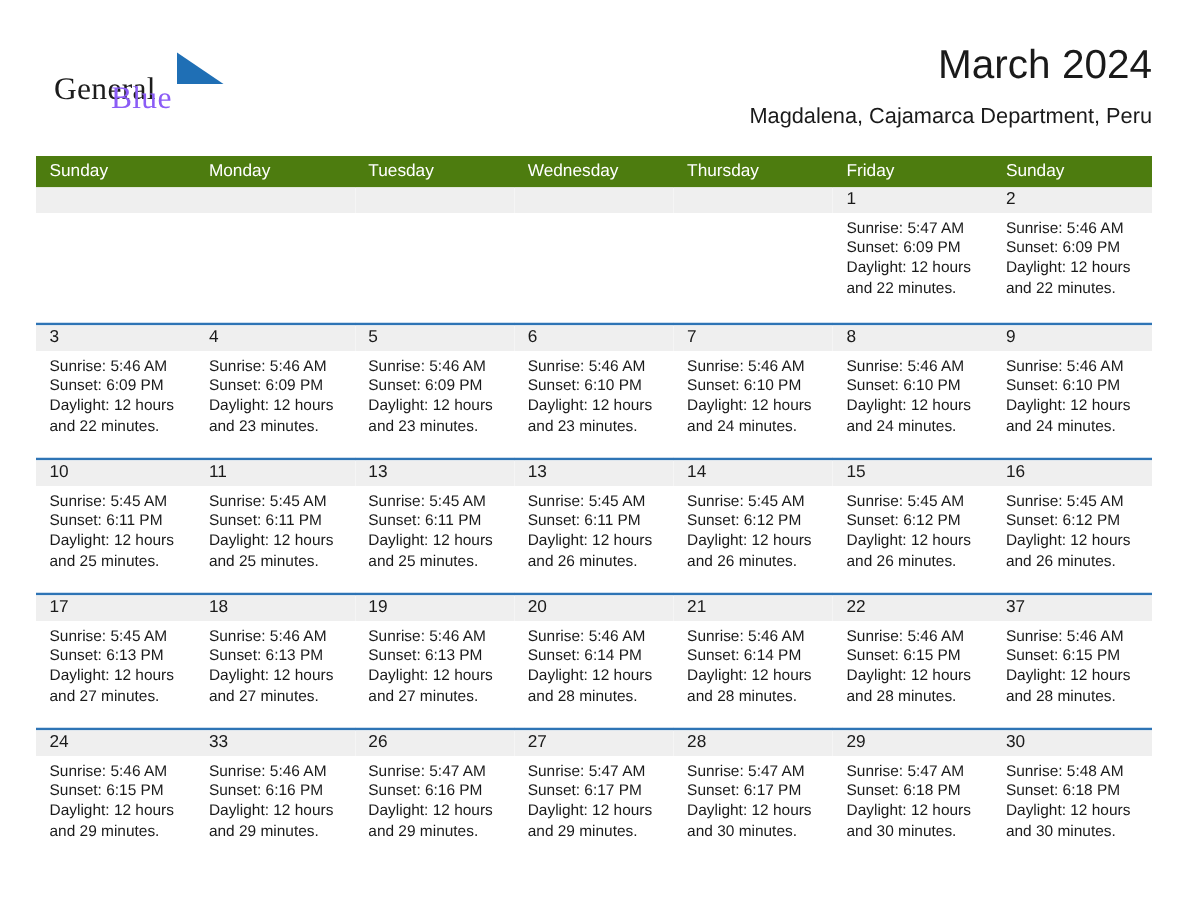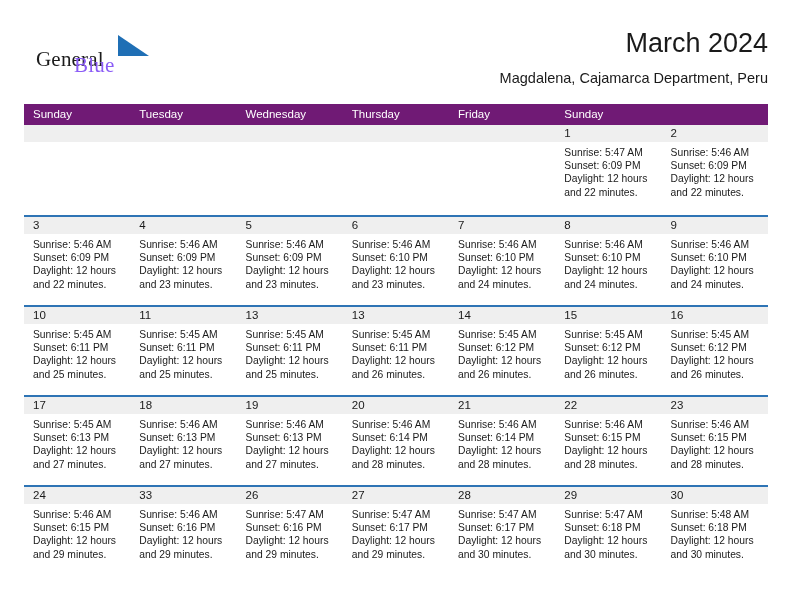--- a/index.html
+++ b/index.html
@@ -94,21 +94,21 @@
     position: absolute;
     left: 24px;
     top: 104px;
     width: 744px;
   }
 
   .dow-row {
     display: flex;
     width: 744px;
     height: 21px;
-    background: #701a75;
+    background: #4d7c0f;
     align-items: flex-end;
   }
   .dow {
     width: 106.28px;
     box-sizing: border-box;
     padding-left: 9px;
     color: #ffffff;
     font-size: 11.5px;
     line-height: 21px;
     white-space: nowrap;
@@ -169,20 +169,21 @@
       <span class="logo-blue">Blue</span>
     </div>
 
     <div class="title">March 2024</div>
     <div class="subtitle">Magdalena, Cajamarca Department, Peru</div>
   </div>
 
   <div class="calendar">
     <div class="dow-row">
       <div class="dow">Sunday</div>
+      <div class="dow">Monday</div>
       <div class="dow">Tuesday</div>
       <div class="dow">Wednesday</div>
       <div class="dow">Thursday</div>
       <div class="dow">Friday</div>
       <div class="dow">Sunday</div>
     </div>
 
     <div id="weeks-host">
         <div class="week first">
           <div class="cell empty">
@@ -398,21 +399,21 @@
           <div class="cell">
             <div class="cell-date">22</div>
             <div class="cell-body">
               <div>Sunrise: 5:46 AM</div>
               <div>Sunset: 6:15 PM</div>
               <div>Daylight: 12 hours</div>
               <div>and 28 minutes.</div>
             </div>
           </div>
           <div class="cell">
-            <div class="cell-date">23</div>
+            <div class="cell-date">37</div>
             <div class="cell-body">
               <div>Sunrise: 5:46 AM</div>
               <div>Sunset: 6:15 PM</div>
               <div>Daylight: 12 hours</div>
               <div>and 28 minutes.</div>
             </div>
           </div>
         </div>
         <div class="week">
           <div class="cell">

